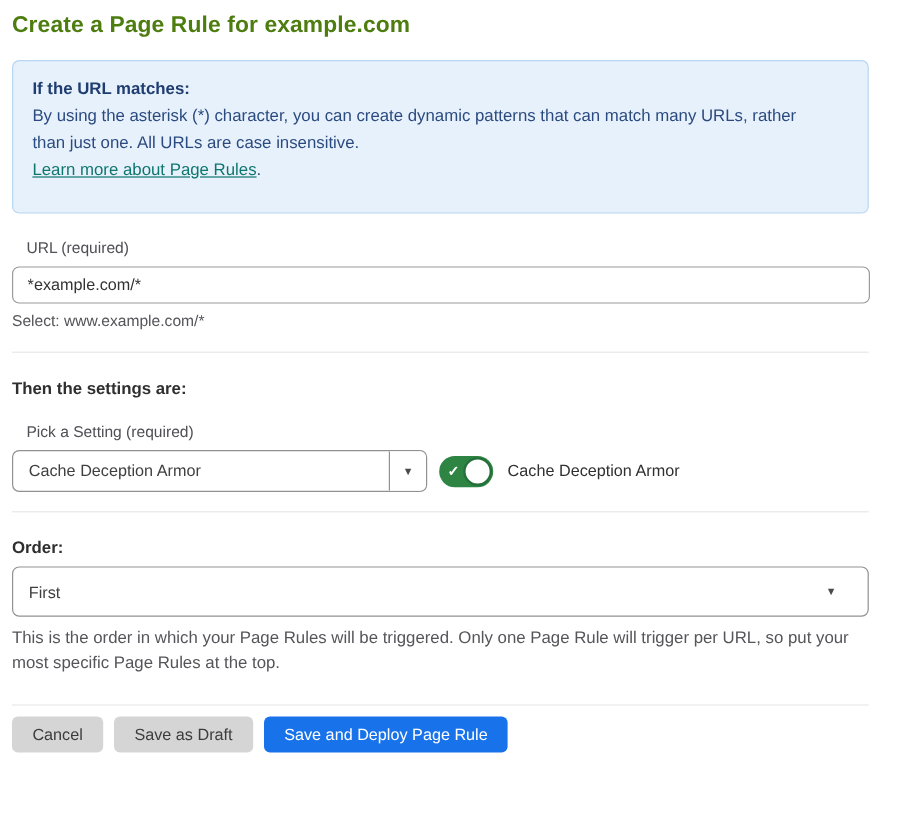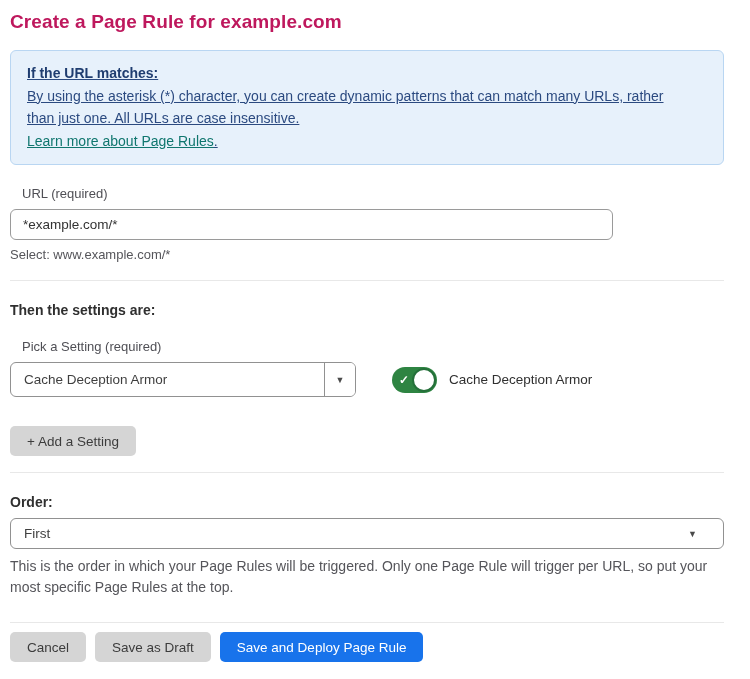--- a/index.html
+++ b/index.html
@@ -1,58 +1,57 @@
 <!DOCTYPE html>
 <html><head>
 <meta charset="utf-8">
 <style>
   * { margin: 0; padding: 0; box-sizing: border-box; }
   html, body { width: 750px; height: 679px; background: #ffffff; overflow: hidden; }
   body { font-family: "Liberation Sans", sans-serif; color: #333; }
   .page { padding: 11px 26px 0 10px; }
 
-  .page-title { font-size: 19px; font-weight: bold; color: #be185d; letter-spacing: 0.1px; }
+  .page-title { font-size: 19px; font-weight: bold; color: #4d7c0f; letter-spacing: 0.1px; }
 
   .info-box {
     margin-top: 17px;
     background: #e7f1fb;
     border: 1px solid #b9d6f2;
     border-radius: 6px;
-    padding: 11px 16px 12px 16px;
+    padding: 11px 16px 25px 16px;
     font-size: 14px;
     line-height: 22.5px;
     color: #2b4a80;
-    text-decoration: underline;
   }
   .info-heading { font-weight: bold; color: #1f3d70; }
   .info-body { max-width: 660px; }
   .info-link { color: #0f766e; text-decoration: underline; cursor: pointer; }
   .info-link-suffix { color: #2b4a80; }
 
   .field-label { margin-top: 21px; font-size: 13px; color: #4f4f55; margin-left: 12px; }
   .text-input {
     margin-top: 8px;
-    width: 603px; height: 31px;
+    width: 715px; height: 31px;
     border: 1px solid #9a9a9a;
     border-radius: 6px;
     padding: 0 12px;
     font-family: "Liberation Sans", sans-serif;
     font-size: 13.5px;
     color: #333;
     background: #fff;
     outline: none;
     display: block;
   }
   .helper-text { margin-top: 7px; font-size: 13px; color: #55555a; }
 
   .divider { border: none; border-top: 1px solid #e8e8e8; margin-top: 18px; }
 
   .section-heading { margin-top: 21px; font-size: 14px; font-weight: bold; color: #2f2f2f; }
 
-  .setting-row { margin-top: 8px; display: flex; align-items: center; gap: 26px; }
+  .setting-row { margin-top: 8px; display: flex; align-items: center; }
   .select-box {
     display: flex; align-items: stretch;
     border: 1px solid #919191;
     border-radius: 6px;
     background: #fff;
     height: 35px;
     width: 346px;
     cursor: pointer;
     overflow: hidden;
   }
@@ -103,21 +102,21 @@
     cursor: pointer;
     padding: 0 17px;
   }
   .btn-gray { background: #d5d5d5; color: #3c3c3c; }
   .btn-blue { background: #1873eb; color: #ffffff; }
 
   .add-setting-btn { margin-top: 29px; }
 
   .order-select {
     margin-top: 8px;
-    width: 714px; height: 31px;
+    width: 714px; height: 42px;
     border: 1px solid #919191;
     border-radius: 6px;
     background: #fff;
     display: flex; align-items: center;
     padding: 0 24px 0 13px;
     font-size: 13.5px; color: #3f3f3f;
     cursor: pointer;
   }
   .order-select .order-value { flex: 1; }
   .order-select .order-arrow { font-size: 9px; color: #4a4a4a; padding-right: 2px; }
@@ -164,21 +163,20 @@
     </div>
     <div class="toggle-wrap">
       <div class="toggle">
         <span class="toggle-check">✓</span>
         <span class="toggle-knob"></span>
       </div>
       <span class="toggle-label">Cache Deception Armor</span>
     </div>
   </div>
 
-  <button class="btn btn-gray add-setting-btn">+ Add a Setting</button>
 
   <hr class="divider divider-order">
 
   <div class="section-heading">Order:</div>
 
 
   <div class="order-select">
     <span class="order-value">First</span>
     <span class="order-arrow">▼</span>
   </div>

